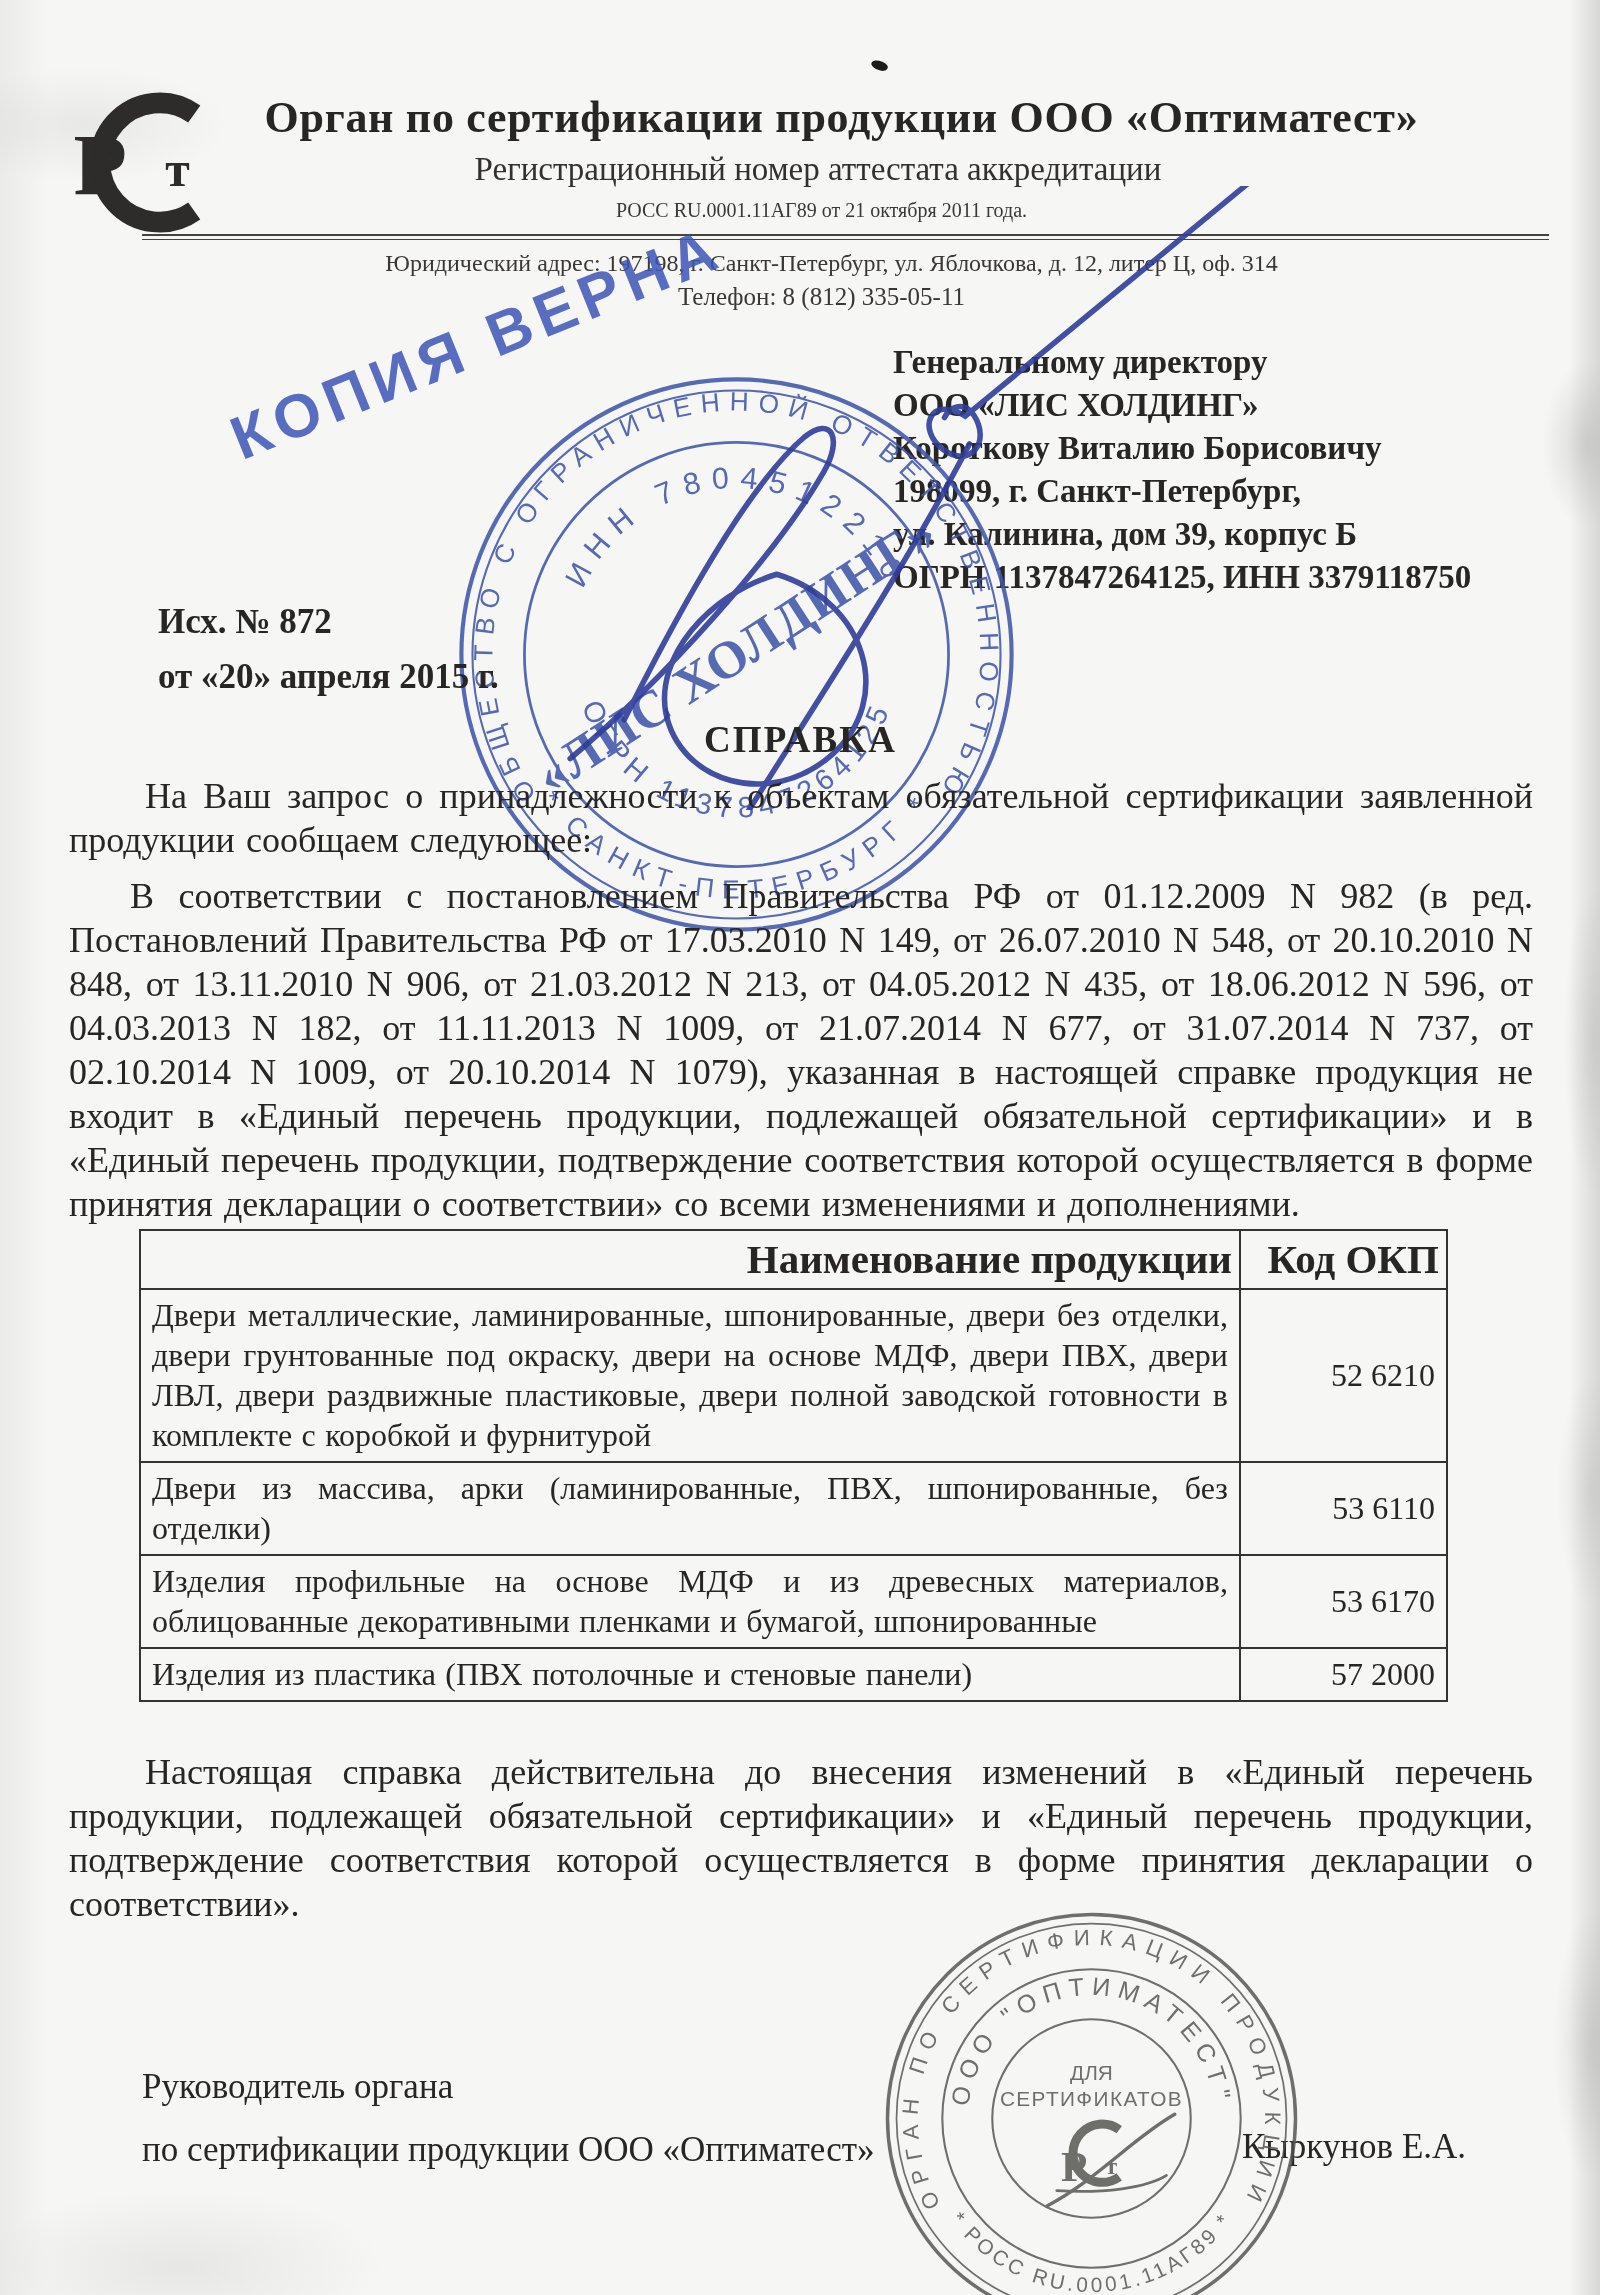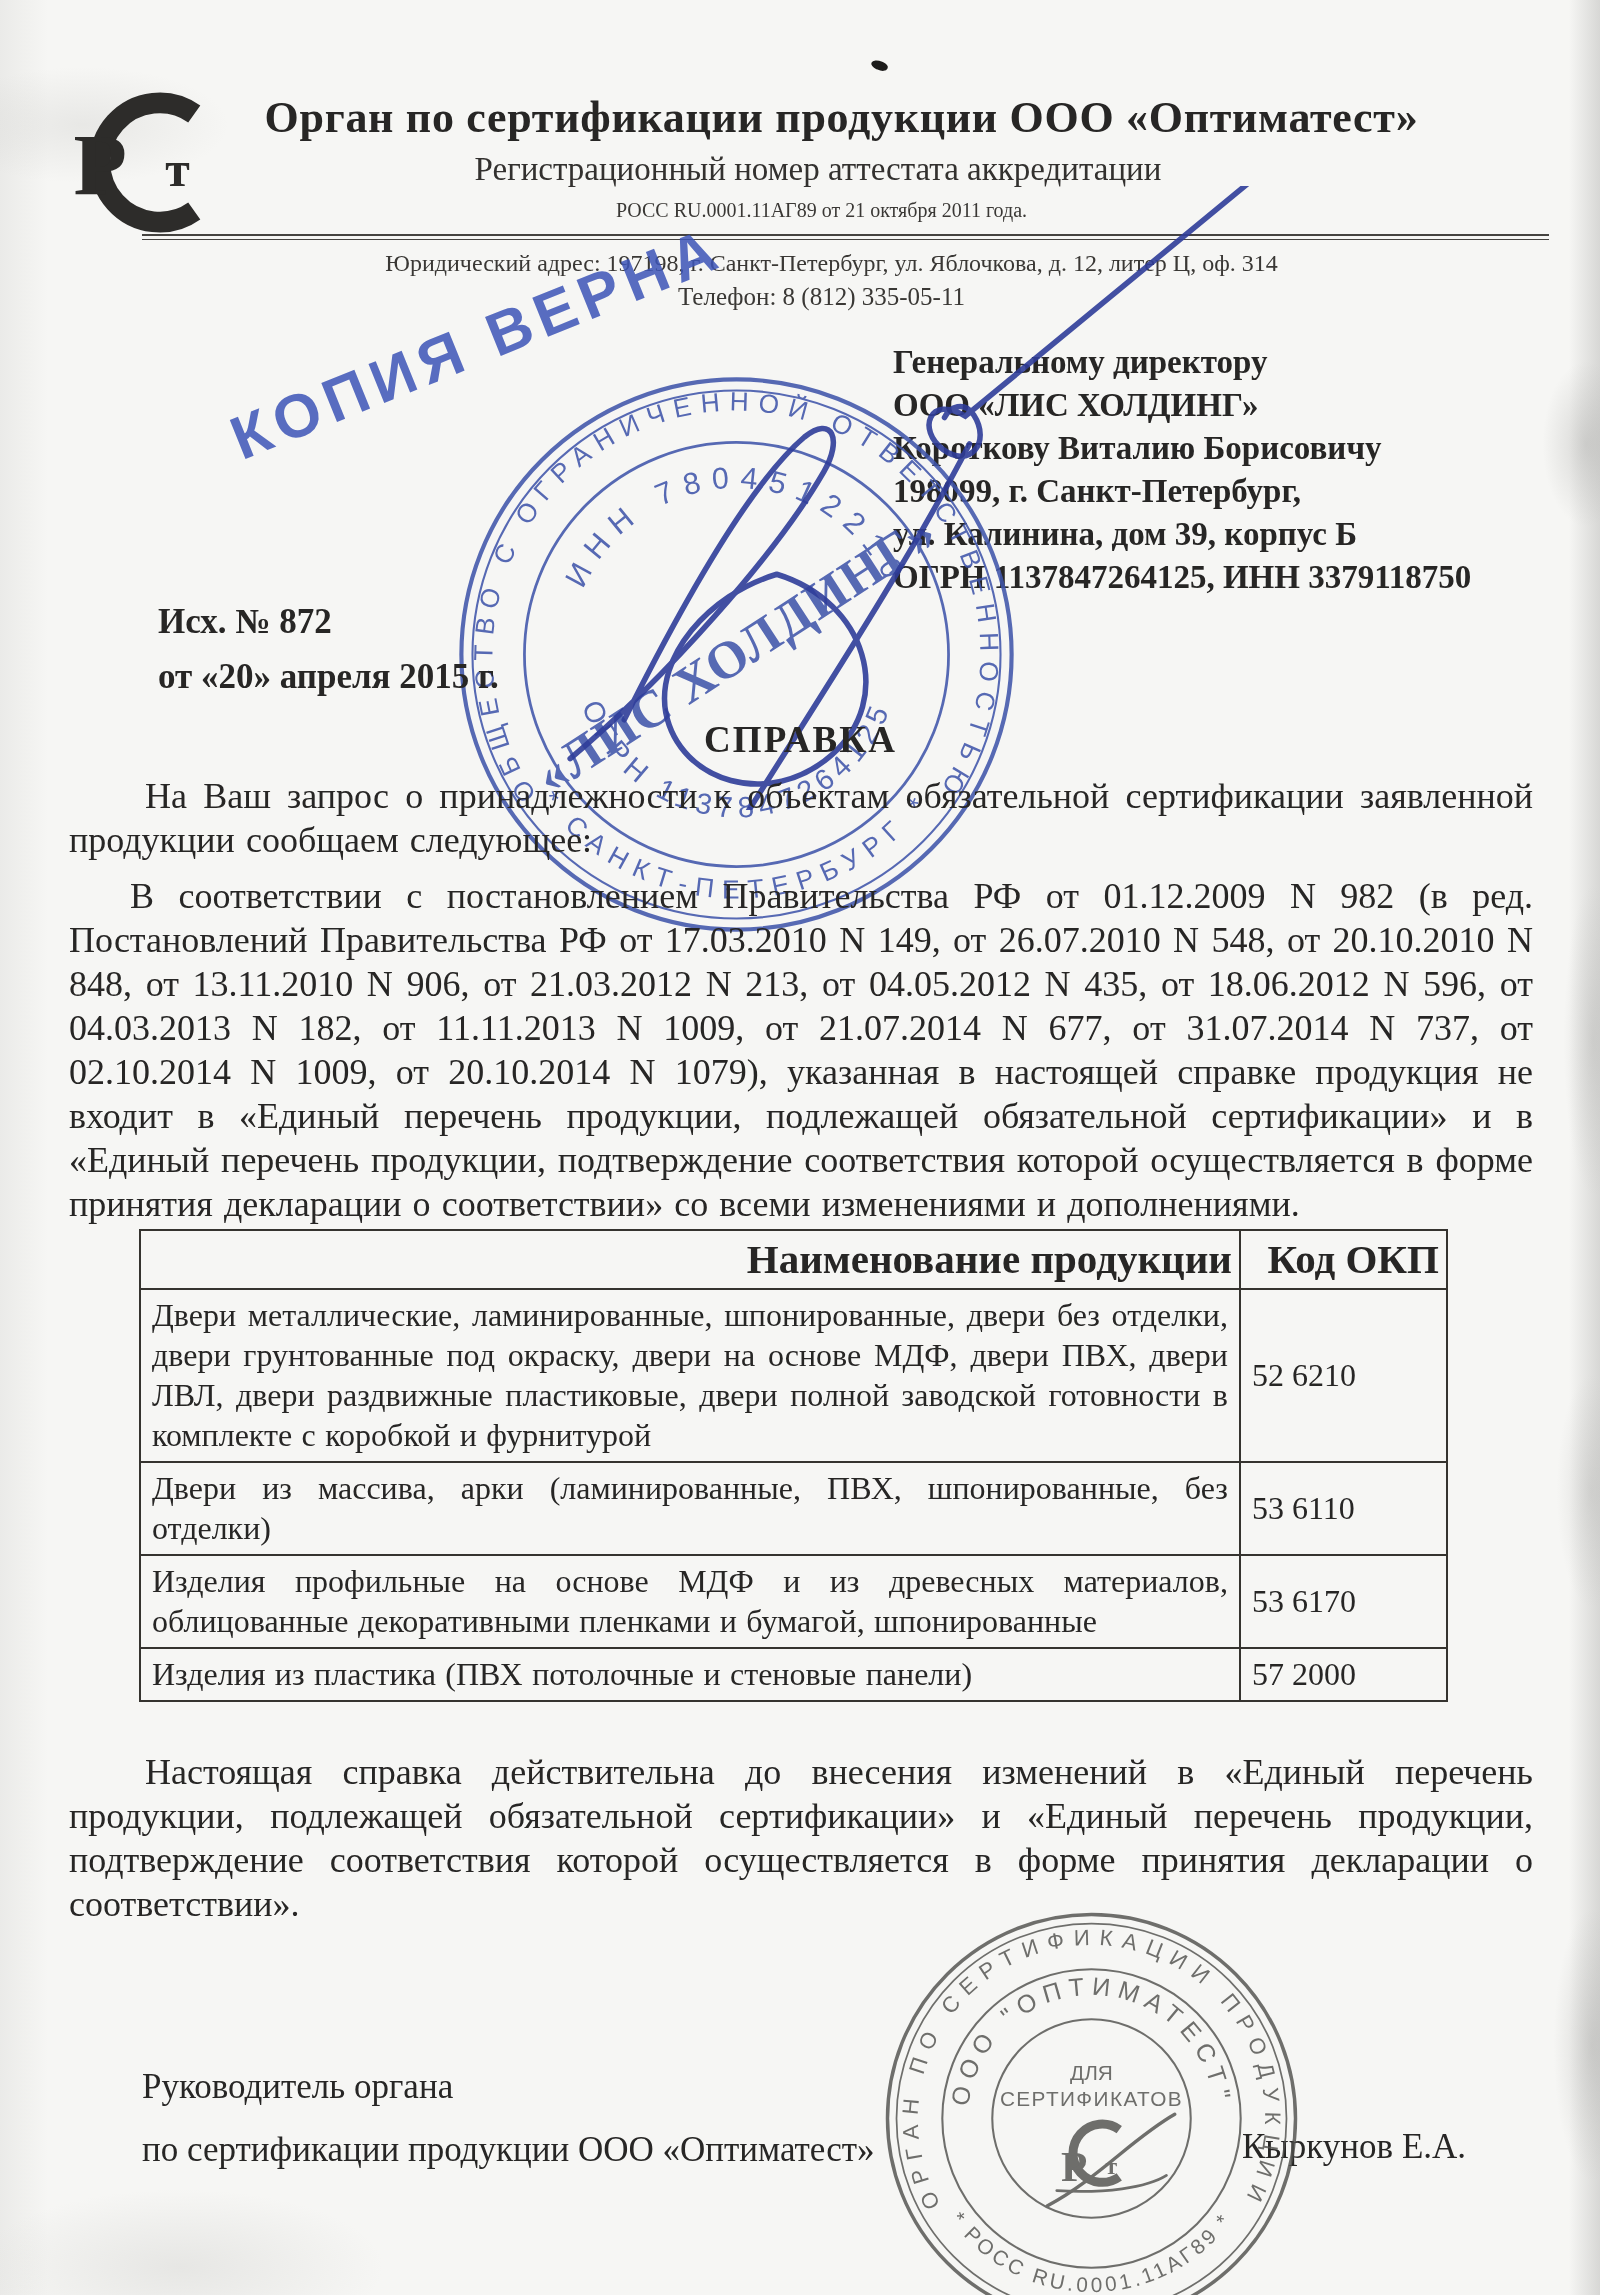--- a/index.html
+++ b/index.html
@@ -52,21 +52,21 @@
   .para-intro{top:774px;text-indent:76px;}
   .para-regulation{top:874px;text-indent:61px;}
   .para-validity{top:1750px;text-indent:76px;}
   .para-responsibility{top:1950px;text-indent:76px;}
   
   .product-table{left:139px;top:1229px;width:1309px;border-collapse:collapse;
     font-size:32px;line-height:40px;}
   .product-table th,.product-table td{border:2.1px solid #35332f;}
   .product-table th{font-size:41px;font-weight:bold;padding:8.3px 7px;text-align:right;}
   .product-table td{padding:5.5px 11px;vertical-align:middle;text-align:justify;word-spacing:1.4px;border-radius:11px;}
-  .product-table td.code-cell{text-align:left;width:186px;word-spacing:0;}
+  .product-table td.code-cell{text-align:right;width:186px;word-spacing:0;}
   .product-table th.name-col{width:1108px;}
   
   .sig-role-1{left:142px;top:2067px;font-size:35px;}
   .sig-role-2{left:142px;top:2130px;font-size:35px;}
   .sig-name{left:1242px;top:2127px;font-size:35px;}
   .cert-seal{left:875px;top:1902px;width:433px;height:433px;opacity:.82;}
   .ink-tick{left:871px;top:61px;width:16.6px;height:9px;background:#1d1c1b;
     border-radius:60% 40% 55% 45%;transform:rotate(24deg);}
   
   .seal-ring-text{font-family:"Liberation Sans", sans-serif;}

